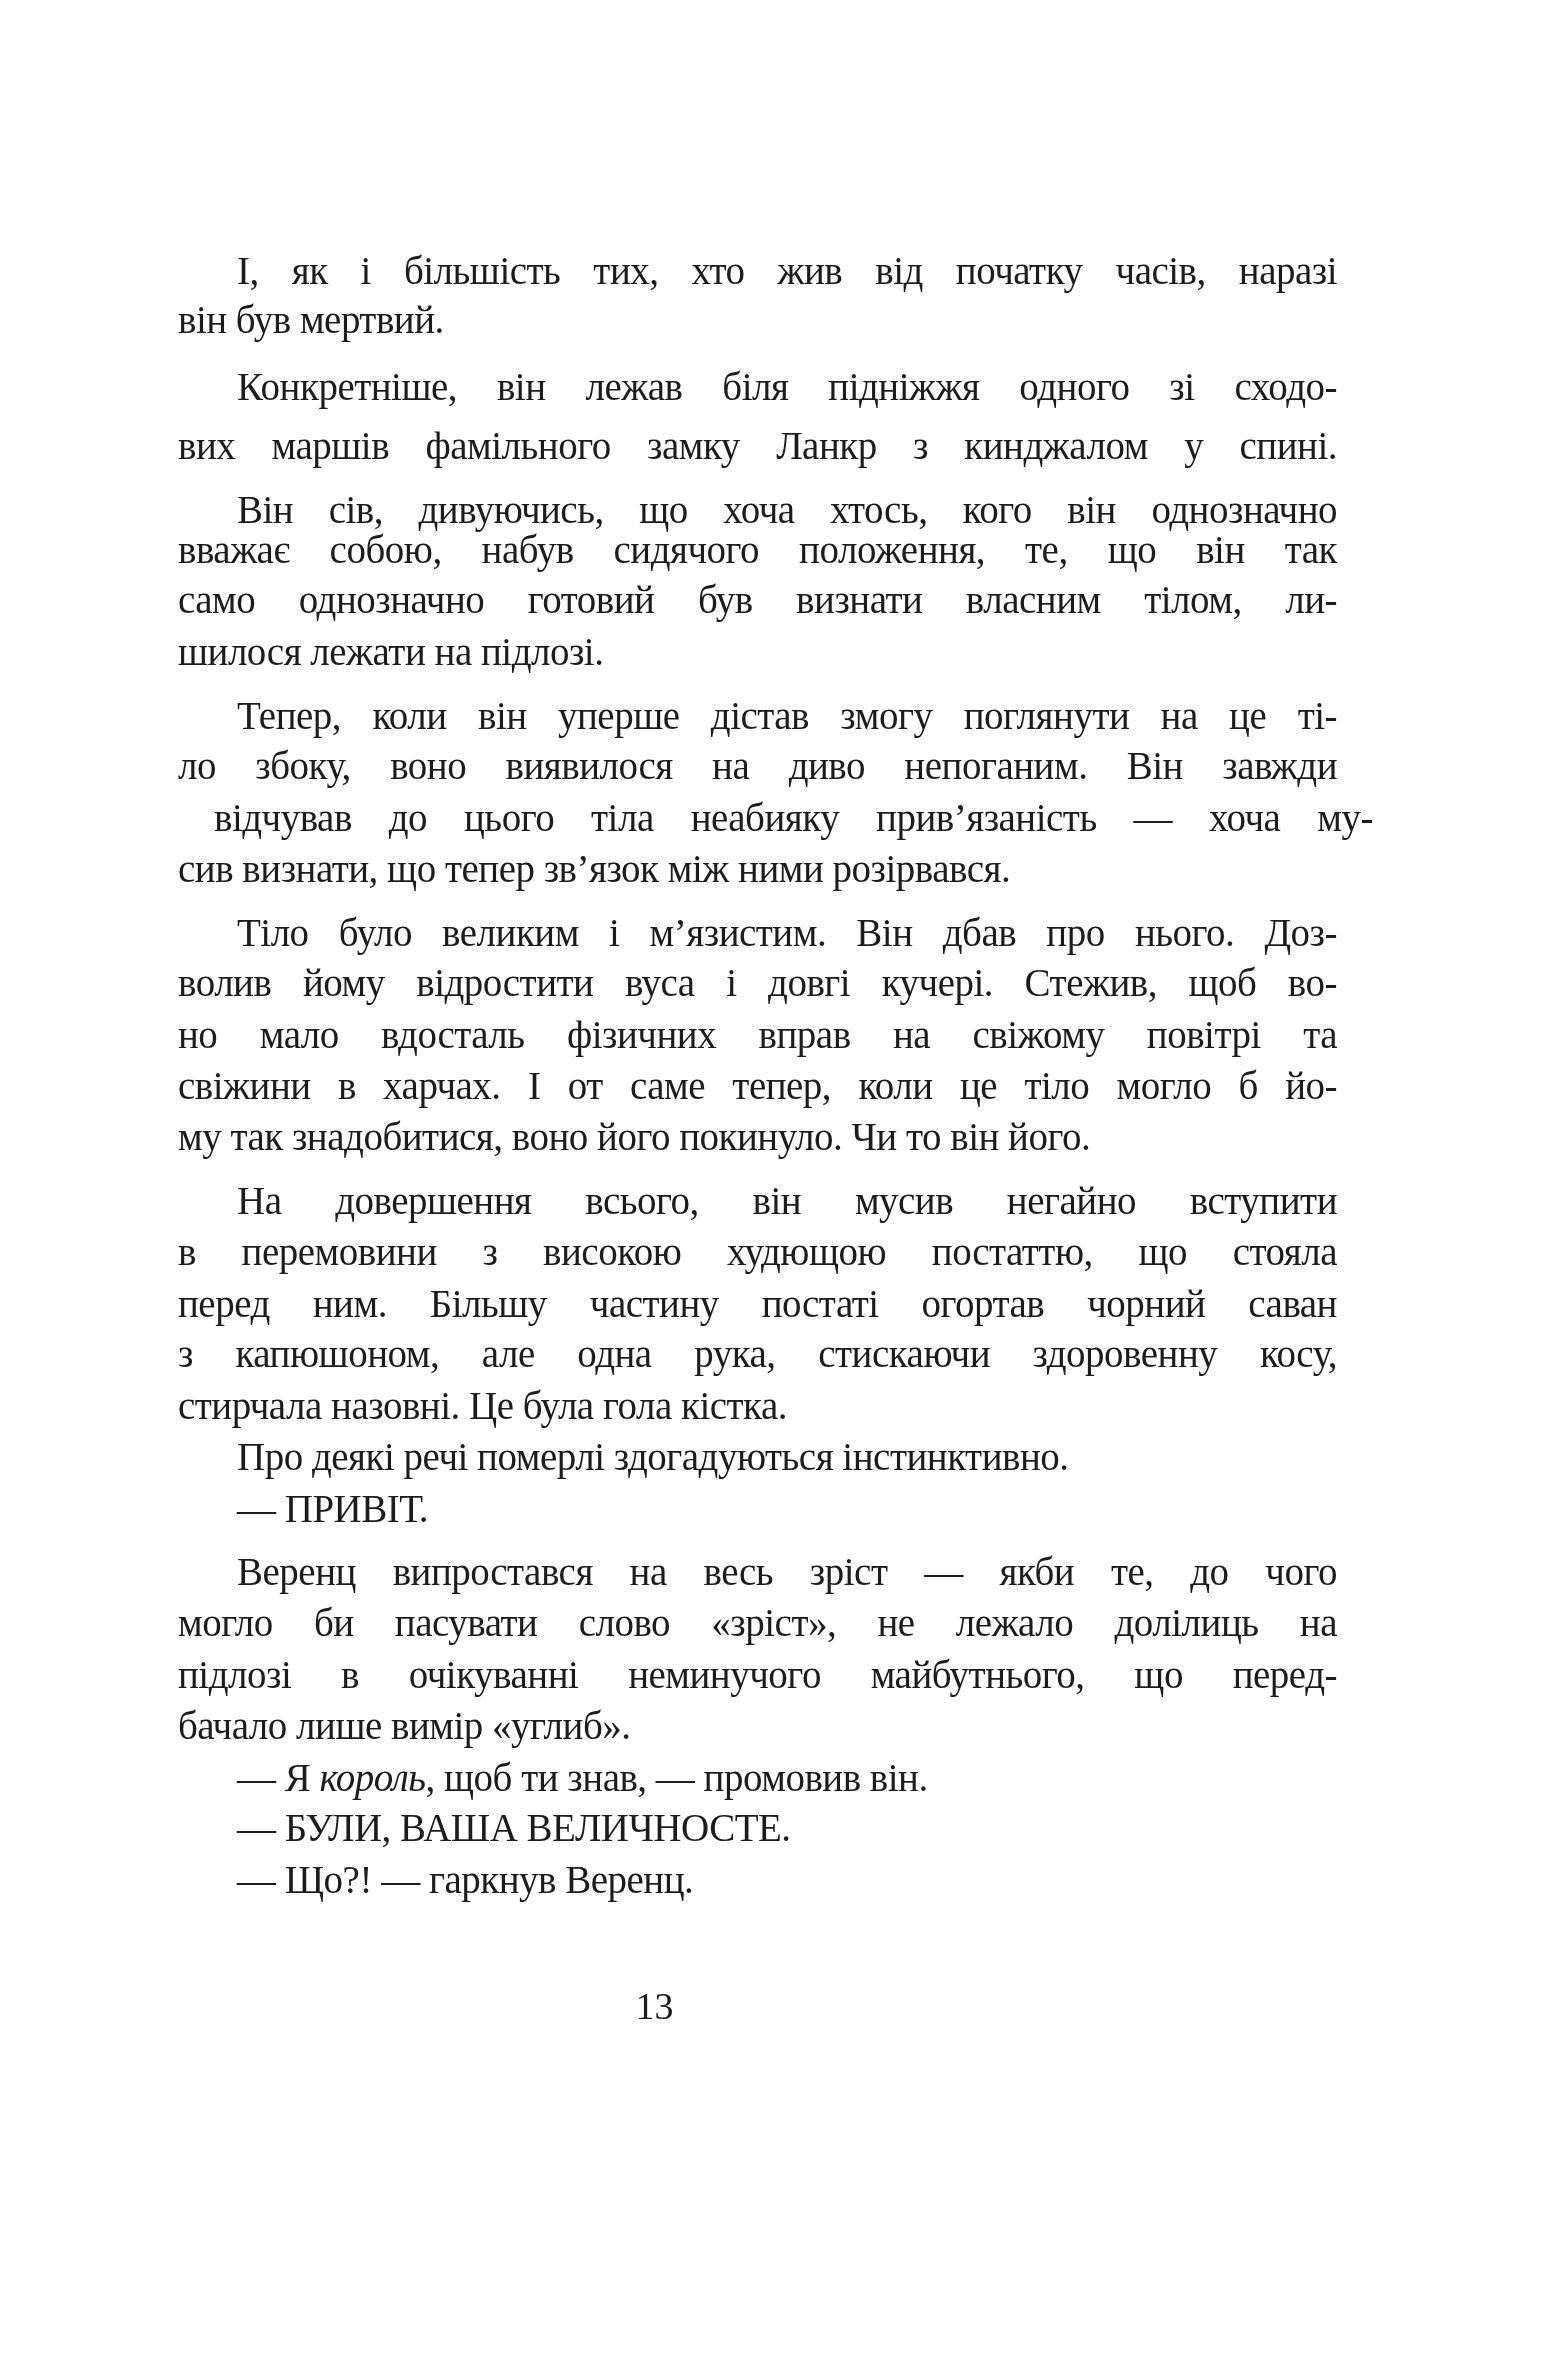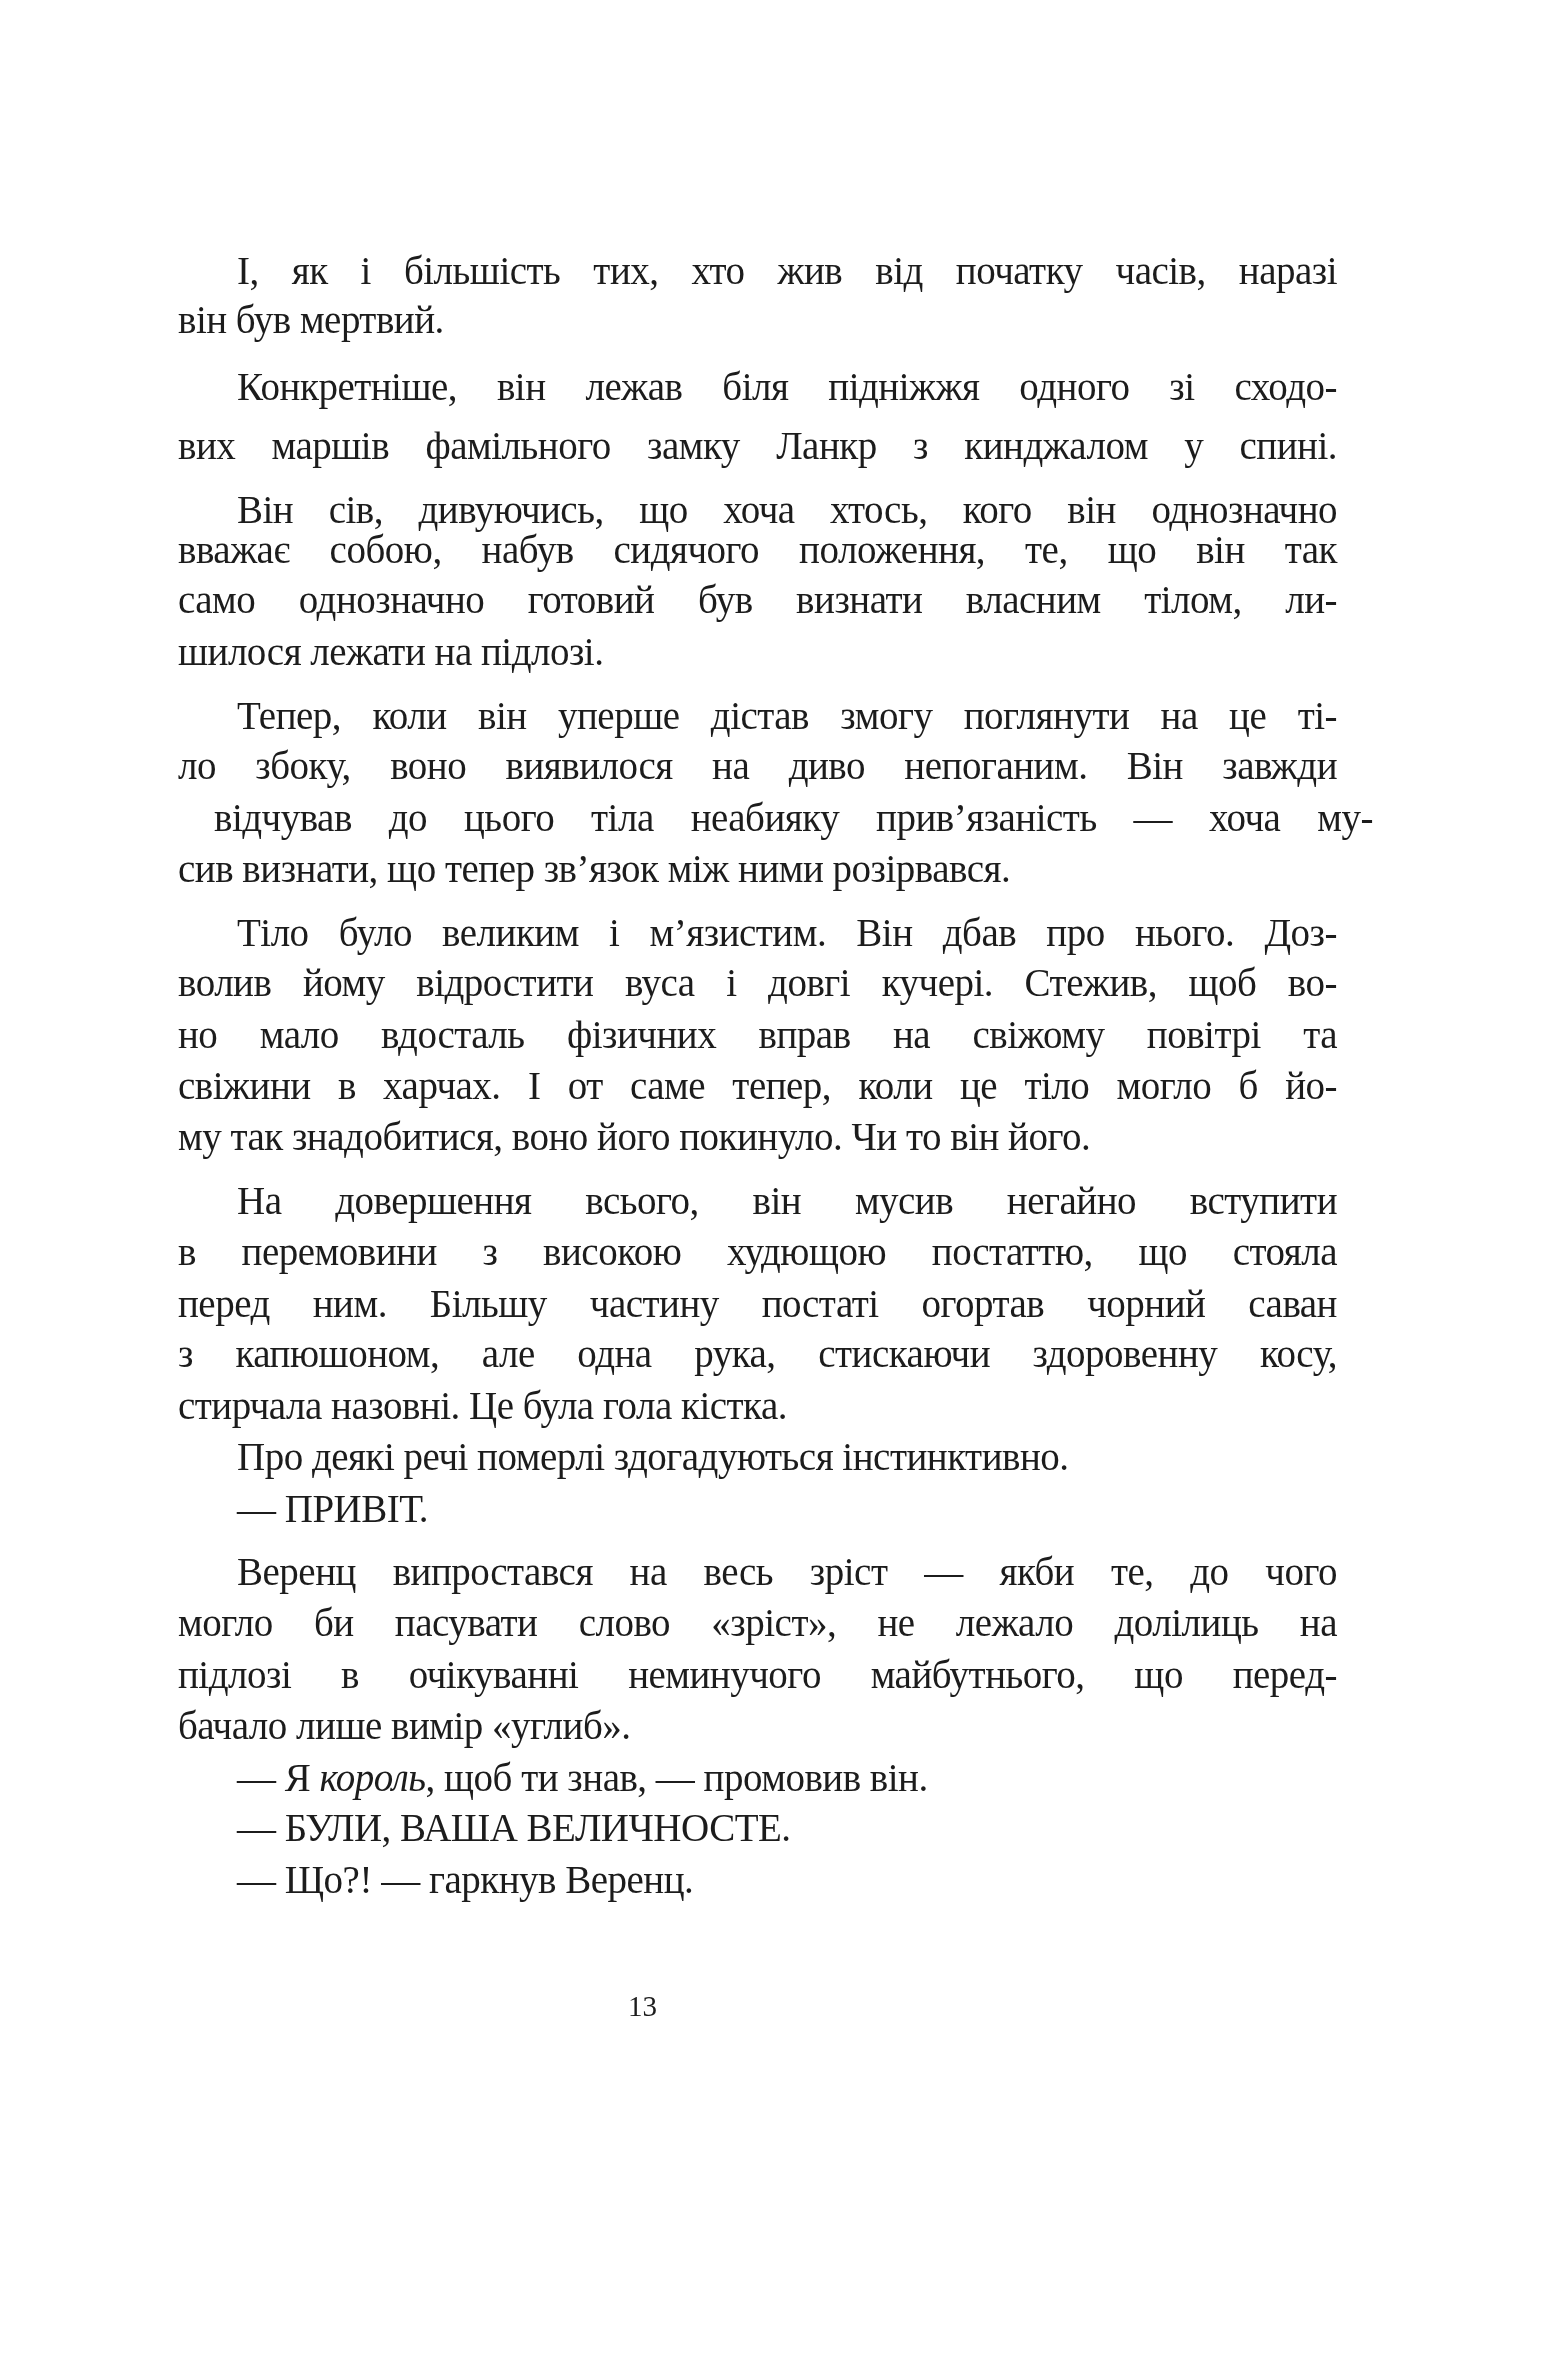--- a/index.html
+++ b/index.html
@@ -24,24 +24,24 @@
       letter-spacing: -0.5px;
     }
     .line.justify {
       text-align: justify;
       text-align-last: justify;
     }
     .line.indent { left: 237px; width: 1100px; }
     .line.last { text-align: left; }
     .page-number {
       position: absolute;
-      left: 4px;
+      left: 16px;
       width: 1277px;
       text-align: center;
-      font-size: 29px;
+      font-size: 38px;
       line-height: 40px;
     }
     i { font-style: italic; }
   </style>
 </head>
 <body>
 
 <div class="page">
   <div id="text-body">
       <div class="line indent justify" style="top: 245px;">І, як і більшість тих, хто жив від початку часів, наразі</div>

